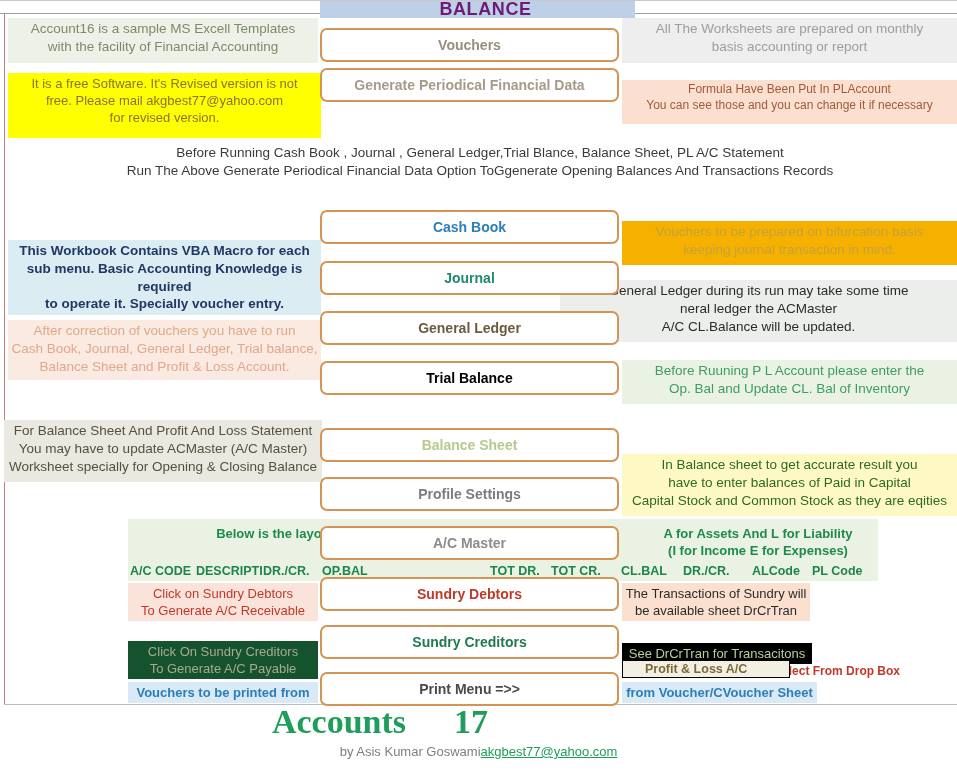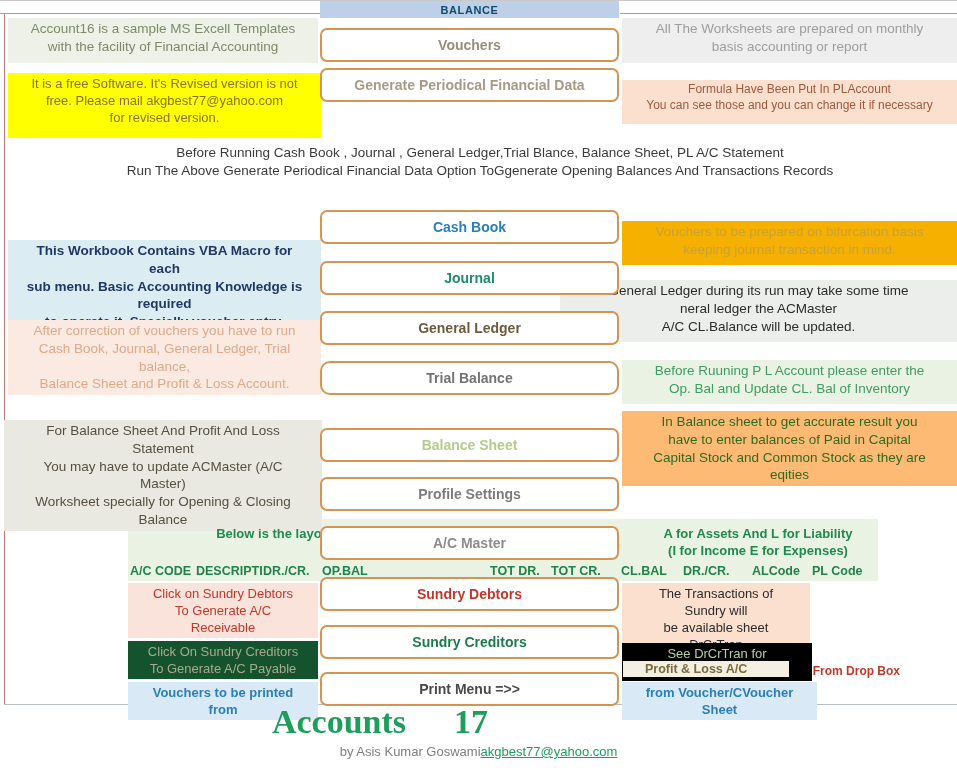--- a/index.html
+++ b/index.html
@@ -13,21 +13,21 @@
   .stage{position:absolute;left:0;top:0;width:957px;height:781px;}
 
   
   .note{
     position:absolute;
     text-align:center;
     line-height:1.32;
     font-size:13.5px;
     white-space:pre-line;
     box-sizing:border-box;
-    padding:2px 18px;
+    padding:2px 2px;
   }
 
   
   .btn{
     position:absolute;
     left:320px;
     width:299px;
     height:34px;
     background:#ffffff;
     border:2px solid #d39455;
@@ -40,26 +40,27 @@
     box-sizing:border-box;
     z-index:30;
     cursor:pointer;
   }
 
   
   .balance-bar{
     position:absolute;
     left:320px;top:1px;width:299px;height:17px;
     background:#bdd0e8;
-    color:#0c4a6e;
-    font-size:11px;
+    color:#701a75;
+    font-size:18px;
     font-weight:bold;
     letter-spacing:.6px;
     display:flex;align-items:center;justify-content:center;
     z-index:5;
+    padding-left:16px;
   }
   .topline{
     position:absolute;left:0;top:0;width:957px;height:1px;background:#c9c9c9;z-index:1;
   }
   .topline2{
     position:absolute;left:620px;top:13px;width:337px;height:1px;background:#9aa0a6;z-index:1;
   }
   .topline3{
     position:absolute;left:0px;top:13px;width:320px;height:1px;background:#9aa0a6;z-index:1;
   }
@@ -165,21 +166,21 @@
 Cash Book, Journal, General Ledger, Trial balance,
 Balance Sheet and Profit &amp; Loss Account.</div>
       <div class="note" style="left: 560px; top: 280px; width: 397px; min-height: 62px; color: rgb(43, 43, 43); background: rgb(236, 238, 235); font-size: 13.5px; font-weight: normal; z-index: 3;">General Ledger during its run may take some time
 neral ledger the ACMaster
 A/C CL.Balance will be updated.</div>
       <div class="note" style="left: 622px; top: 360px; width: 335px; min-height: 44px; color: rgb(63, 156, 98); background: rgb(234, 243, 227); font-size: 13.5px; font-weight: normal; z-index: 8;">Before Ruuning P L Account please enter the
 Op. Bal and Update CL. Bal of Inventory</div>
       <div class="note" style="left: 4px; top: 420px; width: 318px; min-height: 62px; color: rgb(85, 80, 63); background: rgb(233, 233, 226); font-size: 13.5px; font-weight: normal; z-index: 8;">For Balance Sheet And Profit And Loss Statement
 You may have to update ACMaster (A/C Master)
 Worksheet specially for Opening &amp; Closing Balance</div>
-      <div class="note" style="left: 622px; top: 411px; width: 335px; min-height: 62px; color: rgb(46, 107, 31); background: #fdba74; font-size: 13.5px; font-weight: normal; z-index: 8;">In Balance sheet to get accurate result you
+      <div class="note" style="left: 622px; top: 454px; width: 335px; min-height: 62px; color: rgb(46, 107, 31); background: #fef9c3; font-size: 13.5px; font-weight: normal; z-index: 8;">In Balance sheet to get accurate result you
 have to enter balances of Paid in Capital
 Capital Stock and Common Stock as they are eqities</div>
       <div class="note" style="left: 130px; top: 523px; width: 290px; min-height: 20px; color: rgb(31, 138, 76); background: transparent; font-size: 13px; font-weight: bold; z-index: 8;">Below is the layout</div>
       <div class="note" style="left: 608px; top: 523px; width: 300px; min-height: 38px; color: rgb(31, 138, 76); background: transparent; font-size: 13px; font-weight: bold; z-index: 8;">A for Assets And L for Liability
 (I for Income E for Expenses)</div>
       <div class="note" style="left: 128px; top: 583px; width: 190px; min-height: 34px; color: rgb(192, 57, 43); background: rgb(250, 227, 219); font-size: 13px; font-weight: normal; z-index: 8;">Click on Sundry Debtors
 To Generate A/C Receivable</div>
       <div class="note" style="left: 622px; top: 583px; width: 188px; min-height: 34px; color: rgb(43, 43, 43); background: rgb(251, 224, 207); font-size: 13px; font-weight: normal; z-index: 8;">The Transactions of Sundry will
 be available sheet DrCrTran</div>
       <div class="note" style="left: 128px; top: 641px; width: 190px; min-height: 34px; color: rgb(169, 169, 143); background: #14532d; font-size: 13px; font-weight: normal; z-index: 8;">Click On Sundry Creditors
@@ -188,21 +189,21 @@
       <div class="note" style="left: 128px; top: 682px; width: 190px; min-height: 18px; color: rgb(43, 127, 184); background: rgb(217, 233, 245); font-size: 13px; font-weight: bold; z-index: 8;">Vouchers to be printed from</div>
       <div class="note" style="left: 622px; top: 682px; width: 195px; min-height: 18px; color: rgb(43, 127, 184); background: rgb(217, 233, 245); font-size: 13px; font-weight: bold; z-index: 8;">from Voucher/CVoucher Sheet</div>
     </div>
 
   <div id="buttons-layer">
       <div class="btn" style="top: 28px; color: rgb(154, 142, 122);">Vouchers</div>
       <div class="btn" style="top: 68px; color: rgb(168, 154, 134);">Generate Periodical Financial Data</div>
       <div class="btn" style="top: 210px; color: rgb(43, 127, 184);">Cash Book</div>
       <div class="btn" style="top: 261px; color: rgb(31, 138, 112);">Journal</div>
       <div class="btn" style="top: 311px; color: rgb(107, 90, 62);">General Ledger</div>
-      <div class="btn" style="top: 361px; color: #737373; border-radius: 10px;">Trial Balance</div>
+      <div class="btn" style="top: 361px; color: #000000;">Trial Balance</div>
       <div class="btn" style="top: 428px; color: rgb(184, 201, 141);">Balance Sheet</div>
       <div class="btn" style="top: 477px; color: rgb(124, 124, 124);">Profile Settings</div>
       <div class="btn" style="top: 526px; color: rgb(140, 140, 140);">A/C  Master</div>
       <div class="btn" style="top: 577px; color: rgb(192, 57, 43);">Sundry Debtors</div>
       <div class="btn" style="top: 625px; color: rgb(31, 122, 77);">Sundry Creditors</div>
       <div class="btn" style="top: 672px; color: rgb(74, 74, 74);">Print Menu =&gt;&gt;</div>
     </div>
 
   <div class="bigtitle">
     <span>Accounts</span><span class="num">17</span>

